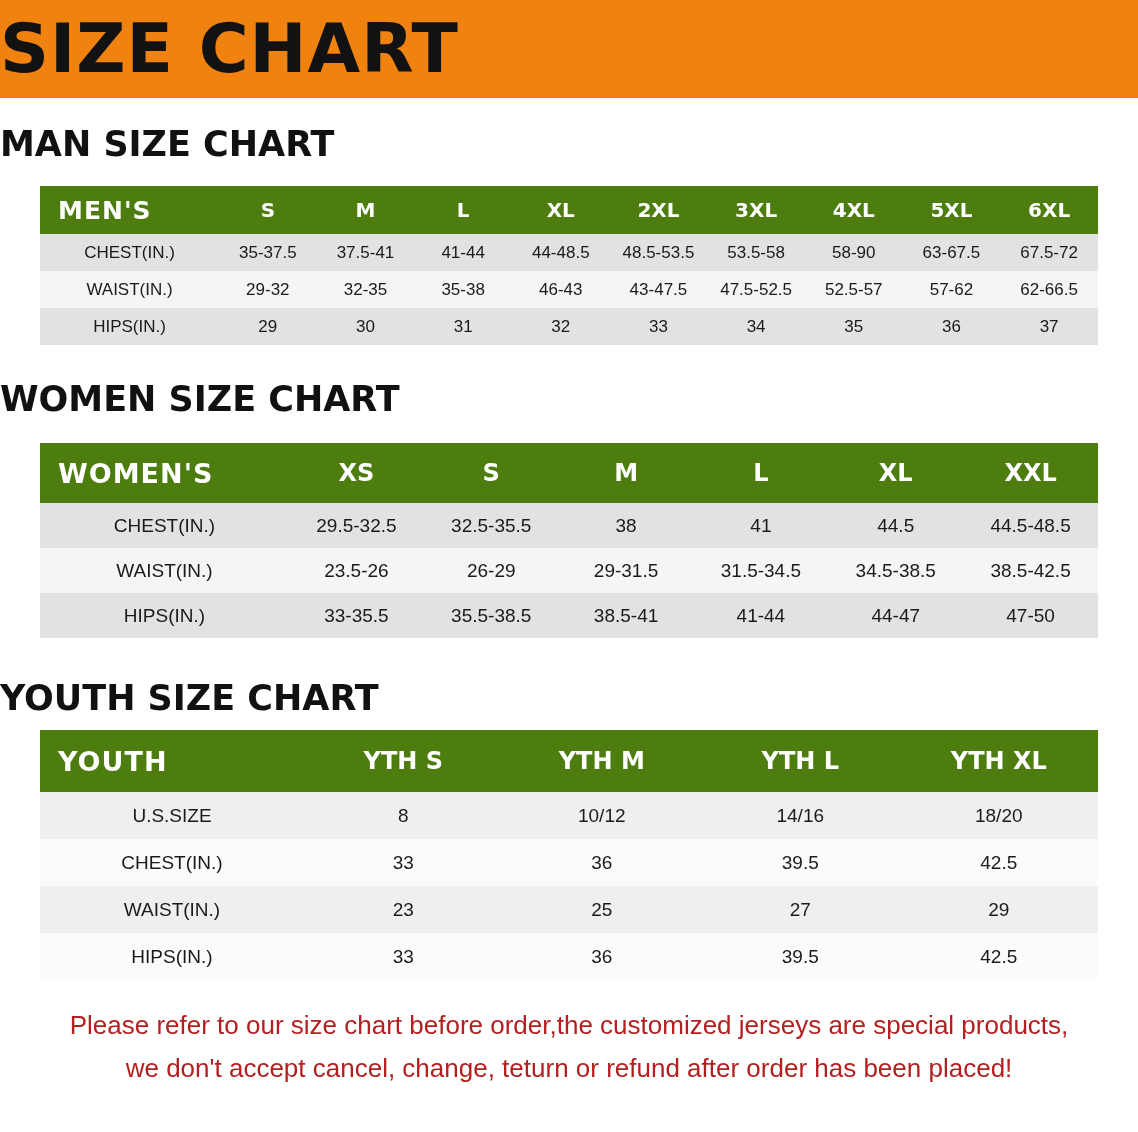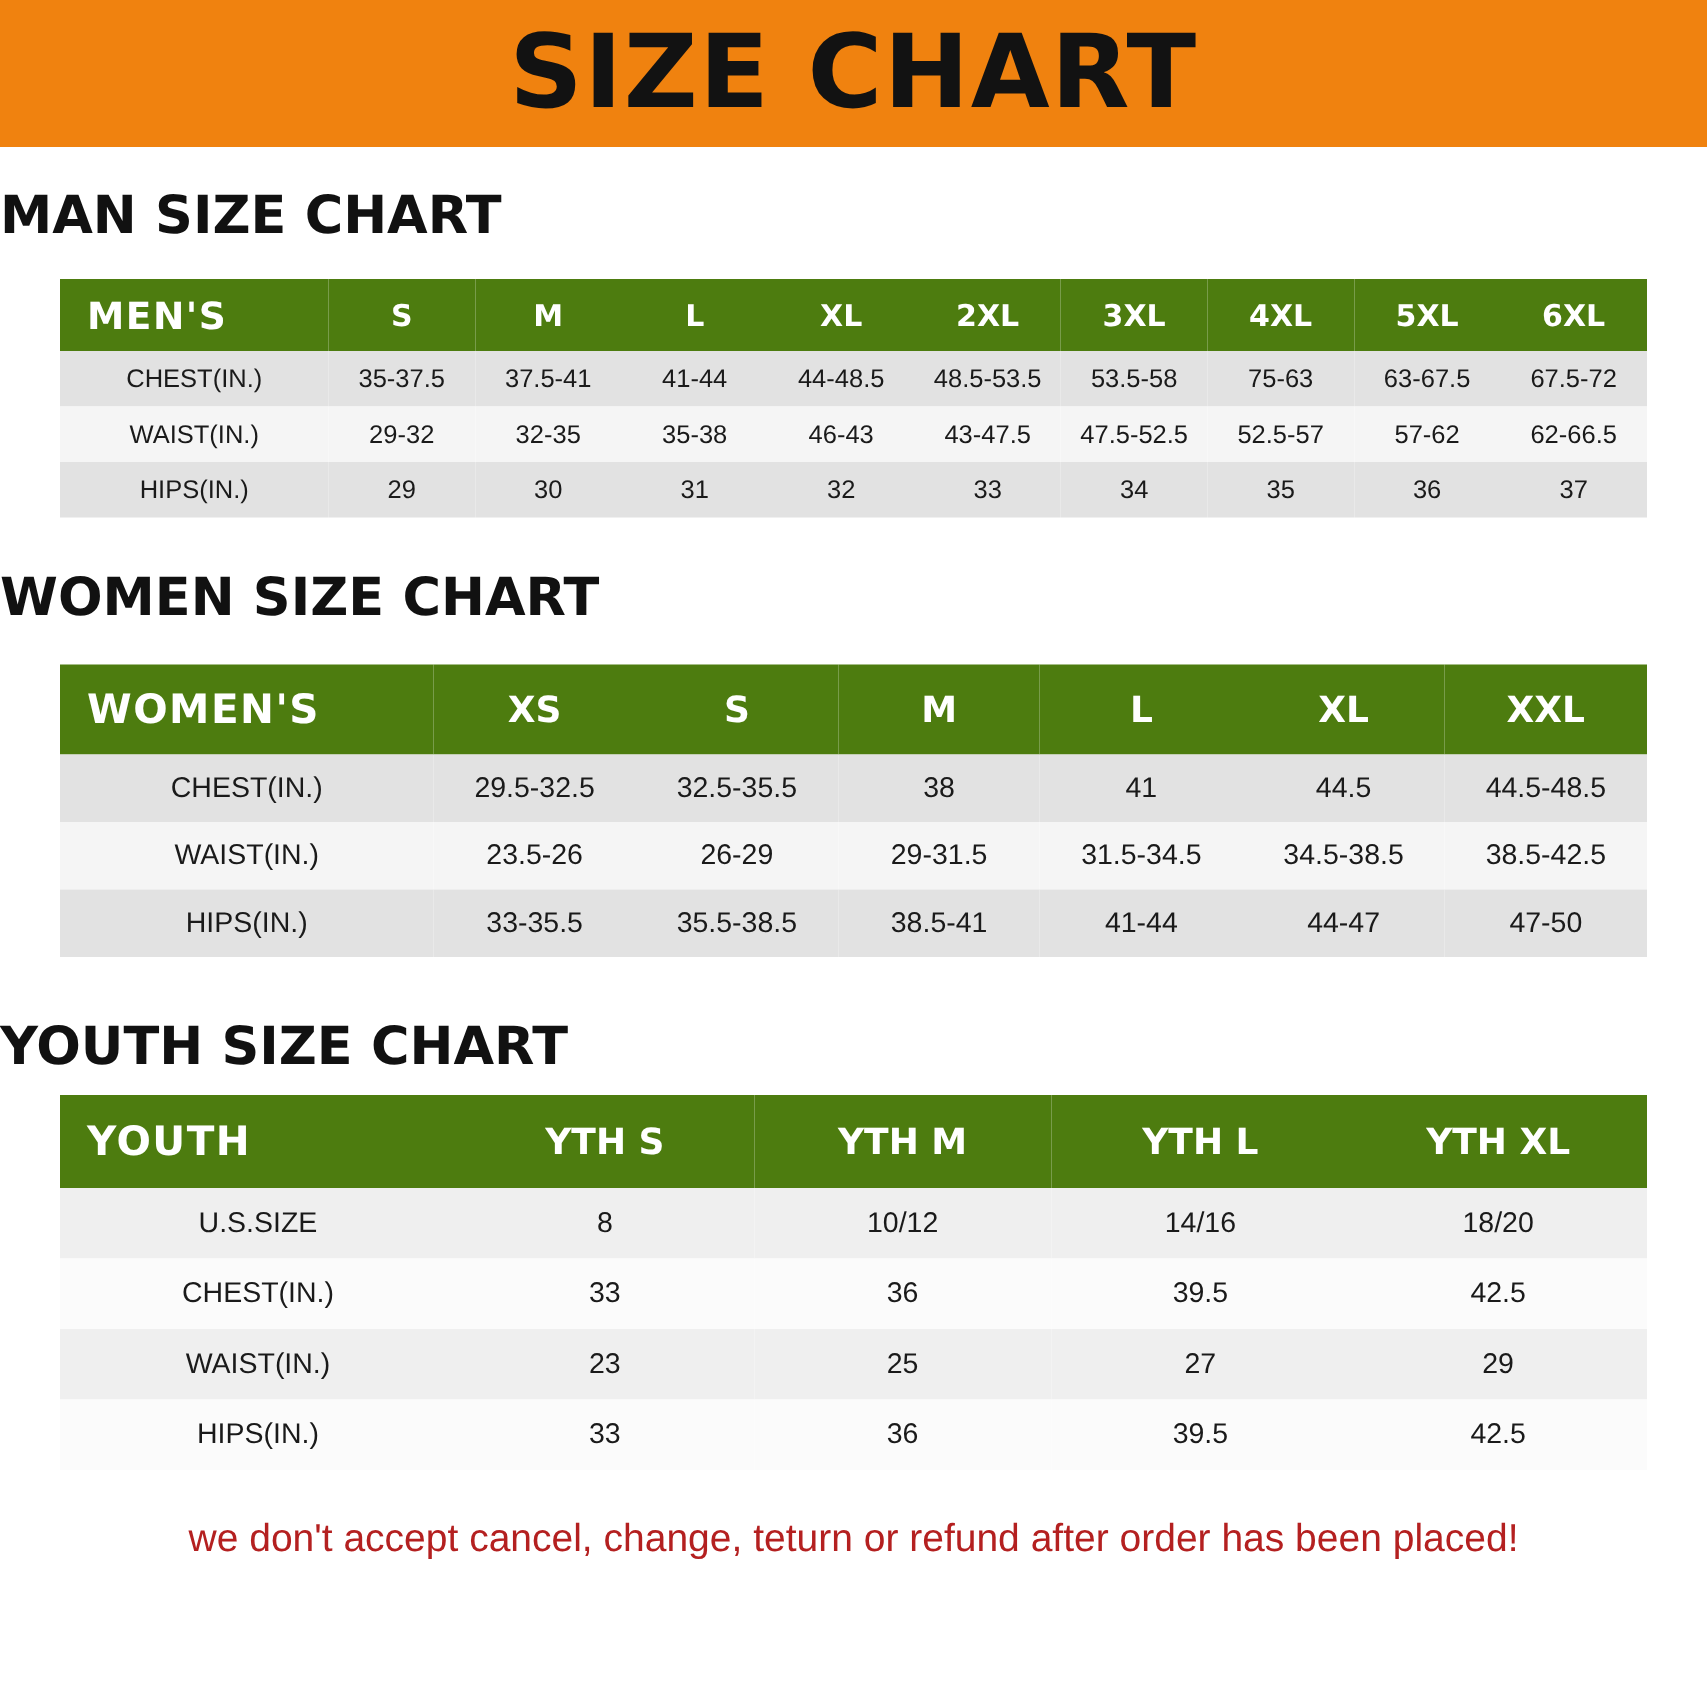--- a/index.html
+++ b/index.html
@@ -15,21 +15,20 @@
     overflow: hidden;
   }
 
   
   .banner {
     width: 100%;
     height: 98px;
     background: #f0820f;
     display: flex;
     align-items: center;
-    justify-content: center;
   }
   .banner-title {
     font-family: "DejaVu Sans", sans-serif;
     font-weight: bold;
     font-size: 68px;
     letter-spacing: 1px;
     color: #121212;
     line-height: 1;
   }
 
@@ -143,21 +142,21 @@
     </thead>
     <tbody>
       <tr>
         <td class="rowlabel">CHEST(IN.)</td>
         <td>35-37.5</td>
         <td>37.5-41</td>
         <td>41-44</td>
         <td>44-48.5</td>
         <td>48.5-53.5</td>
         <td>53.5-58</td>
-        <td>75-63</td>
+        <td>58-90</td>
         <td>63-67.5</td>
         <td>67.5-72</td>
       </tr>
       <tr>
         <td class="rowlabel">WAIST(IN.)</td>
         <td>29-32</td>
         <td>32-35</td>
         <td>35-38</td>
         <td>46-43</td>
         <td>43-47.5</td>
@@ -269,14 +268,15 @@
         <td>33</td>
         <td>36</td>
         <td>39.5</td>
         <td>42.5</td>
       </tr>
     </tbody>
   </table>
 </div>
 
 <div class="note">
+  <span>Please refer to our size chart before order,the customized jerseys are special products,</span>
   <span>we don't accept cancel, change, teturn or refund after order has been placed!</span>
 </div>
 
 </body></html>

